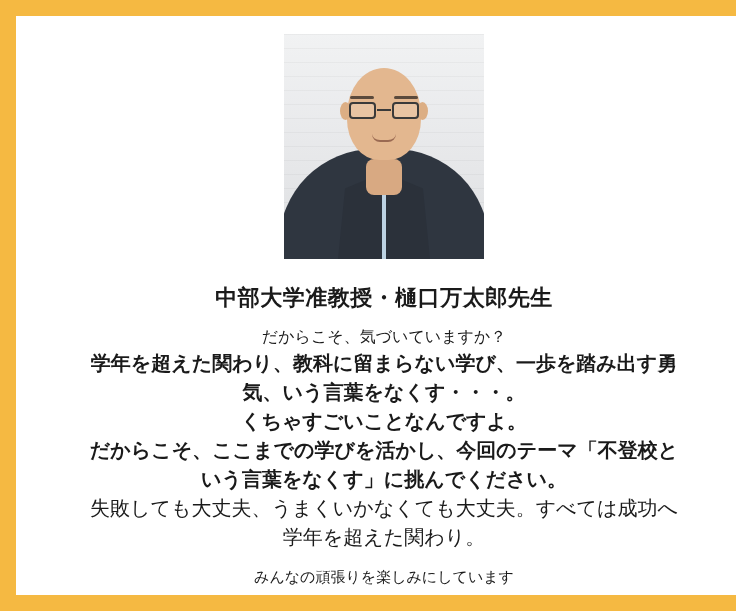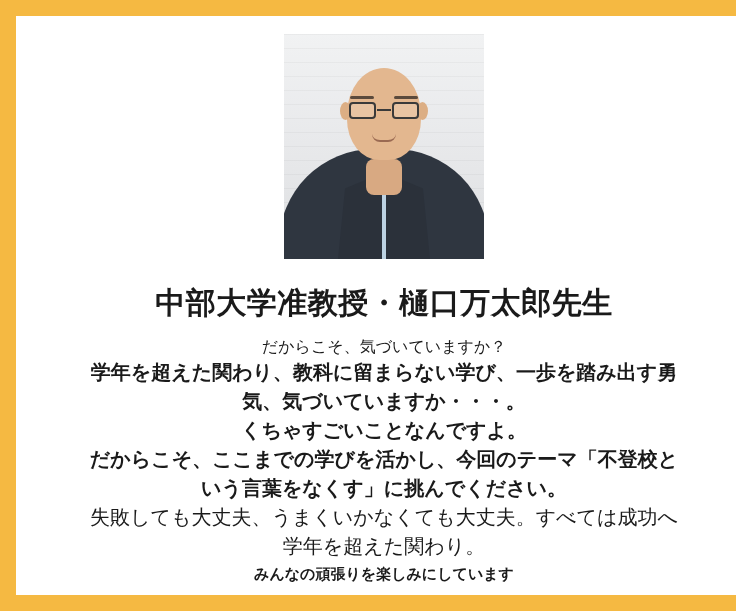--- a/index.html
+++ b/index.html
@@ -183,21 +183,21 @@
     width: 24px;
     height: 3px;
     background: #5b4a3c;
     border-radius: 2px;
   }
   .brow-l { left: 50%; margin-left: -34px; }
   .brow-r { left: 50%; margin-left: 10px; }
 
   .title {
     margin-top: 26px;
-    font-size: 30px;
+    font-size: 22px;
     font-weight: bold;
     color: #1a1a1a;
     letter-spacing: 0.5px;
     text-align: center;
     line-height: 1.2;
   }
   .body-text {
     margin-top: 14px;
     width: 600px;
     text-align: center;
@@ -213,22 +213,22 @@
   .line.medium {
     font-size: 20px;
     font-weight: bold;
   }
   .line.large {
     font-size: 20px;
     font-weight: normal;
   }
   .line.last {
     font-size: 15px;
-    font-weight: bold;
-    margin-top: 2px;
+    font-weight: normal;
+    margin-top: 14px;
   }
 </style>
 </head>
 <body>
 
 <div class="frame">
   <div class="frame-top"></div>
   <div class="frame-bottom"></div>
 
   <div class="card">
@@ -251,21 +251,21 @@
         <div class="lens right"></div>
       </div>
       <div class="mouth"></div>
     </div>
 
     <div class="title">中部大学准教授・樋口万太郎先生</div>
 
     <div class="body-text">
       <div class="line small">だからこそ、気づいていますか？</div>
       <div class="line medium">学年を超えた関わり、教科に留まらない学び、一歩を踏み出す勇</div>
-      <div class="line medium">気、気づいていますか・・・。</div>
+      <div class="line medium">気、いう言葉をなくす・・・。</div>
       <div class="line medium">くちゃすごいことなんですよ。</div>
       <div class="line medium">だからこそ、ここまでの学びを活かし、今回のテーマ「不登校と</div>
       <div class="line medium">いう言葉をなくす」に挑んでください。</div>
       <div class="line large">失敗しても大丈夫、うまくいかなくても大丈夫。すべては成功へ</div>
       <div class="line large">学年を超えた関わり。</div>
       <div class="line last">みんなの頑張りを楽しみにしています</div>
     </div>
 
   </div>
 </div>

